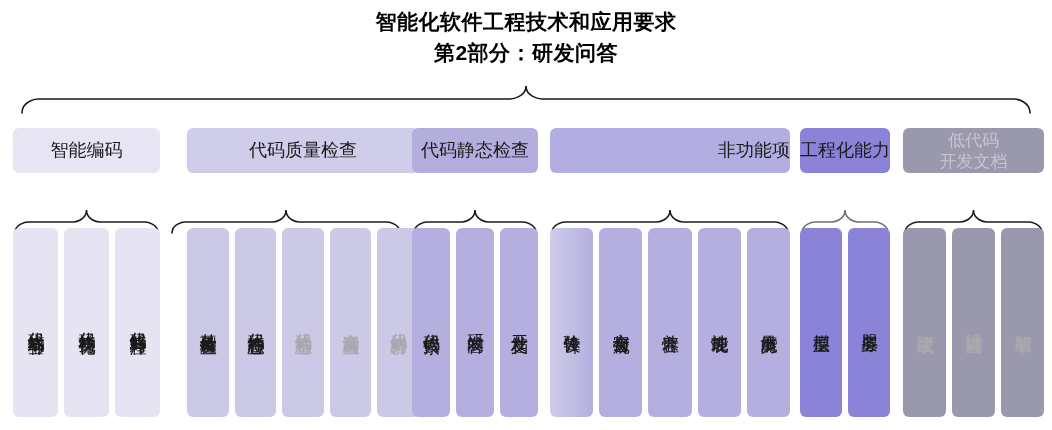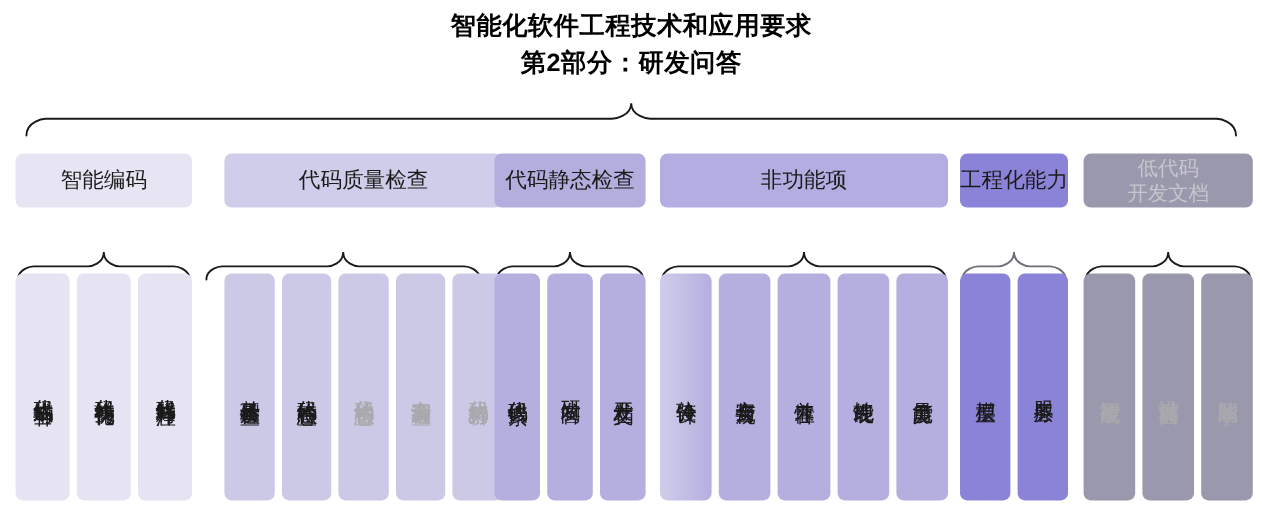--- a/index.html
+++ b/index.html
@@ -185,21 +185,21 @@
           </div>
           <div class="item" style="background: rgb(180, 175, 223);">
             <span class="vtext">研发问答</span>
           </div>
           <div class="item" style="background: rgb(180, 175, 223);">
             <span class="vtext">开发文档</span>
           </div>
         </div>
       </div>
       <div class="group" style="left: 550px; width: 240px;">
-        <div class="group-header" style="background: rgb(179, 174, 226);">
+        <div class="group-header" style="background: rgb(179, 174, 226); justify-content: flex-end;">
           <span>非功能项</span>
         </div>
         <div class="group-items">
           <div class="item" style="background: linear-gradient(to right, rgb(207, 205, 234), rgb(180, 175, 223));">
             <span class="vtext">体验设计</span>
           </div>
           <div class="item" style="background: rgb(180, 175, 223);">
             <span class="vtext">安全与合规</span>
           </div>
           <div class="item" style="background: rgb(180, 175, 223);">

